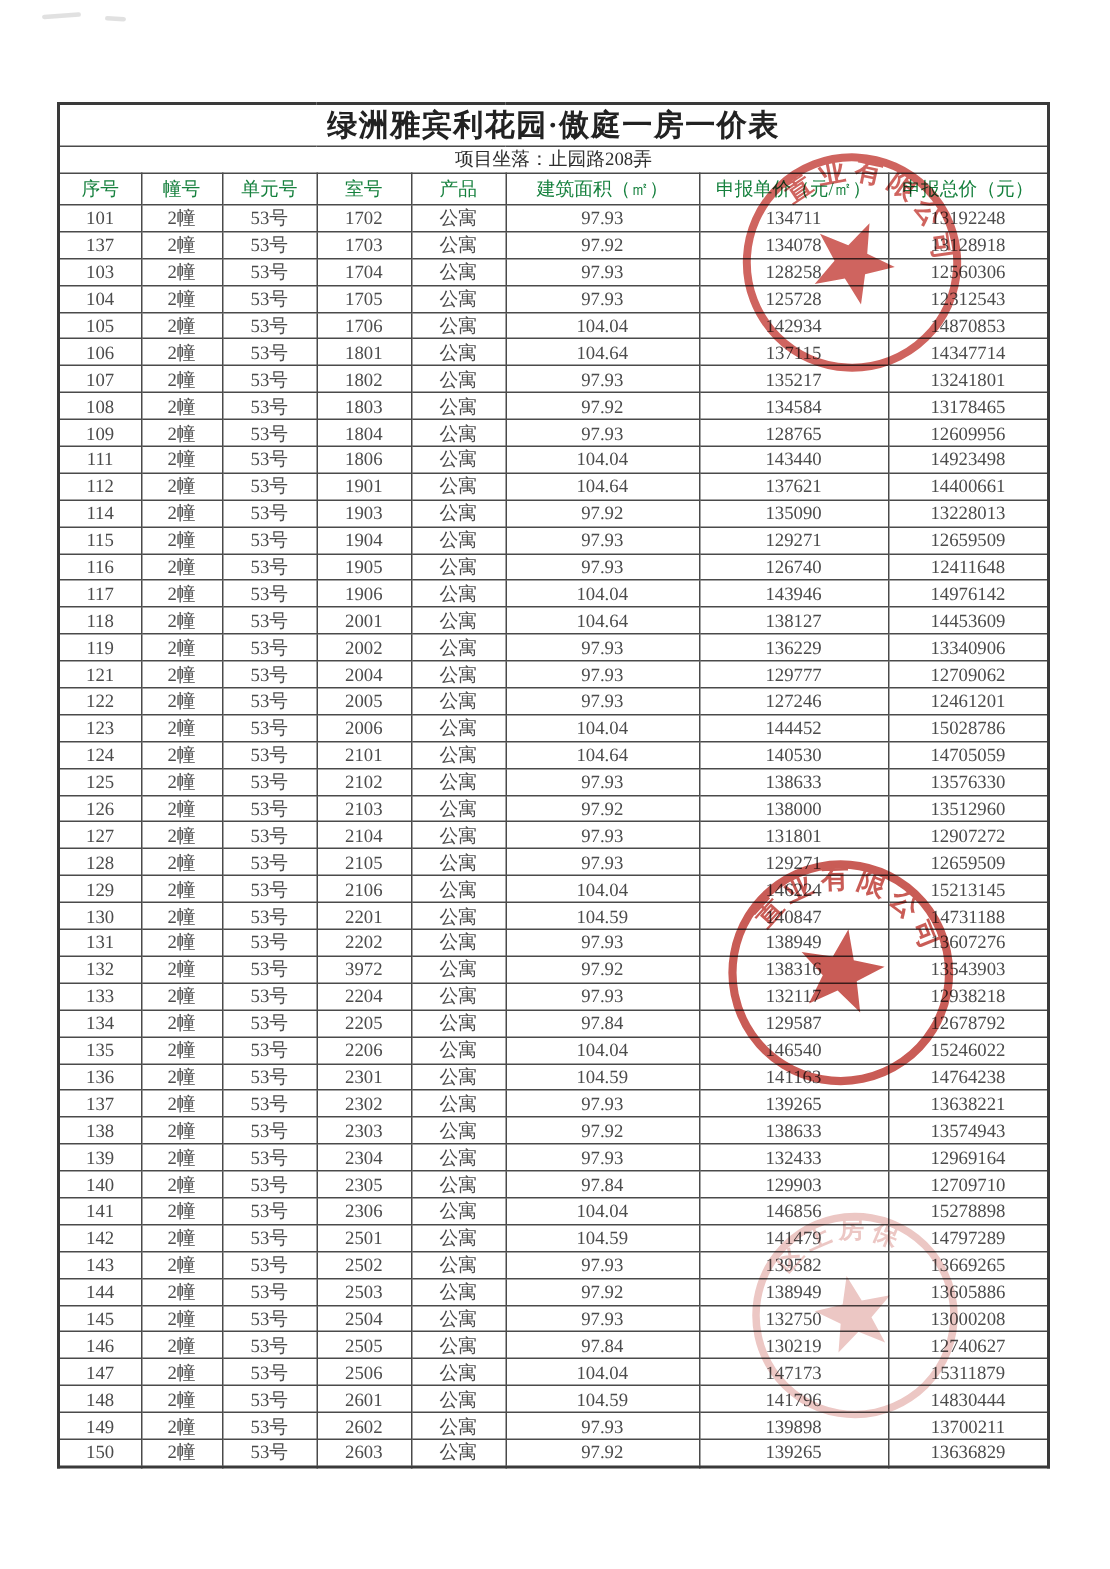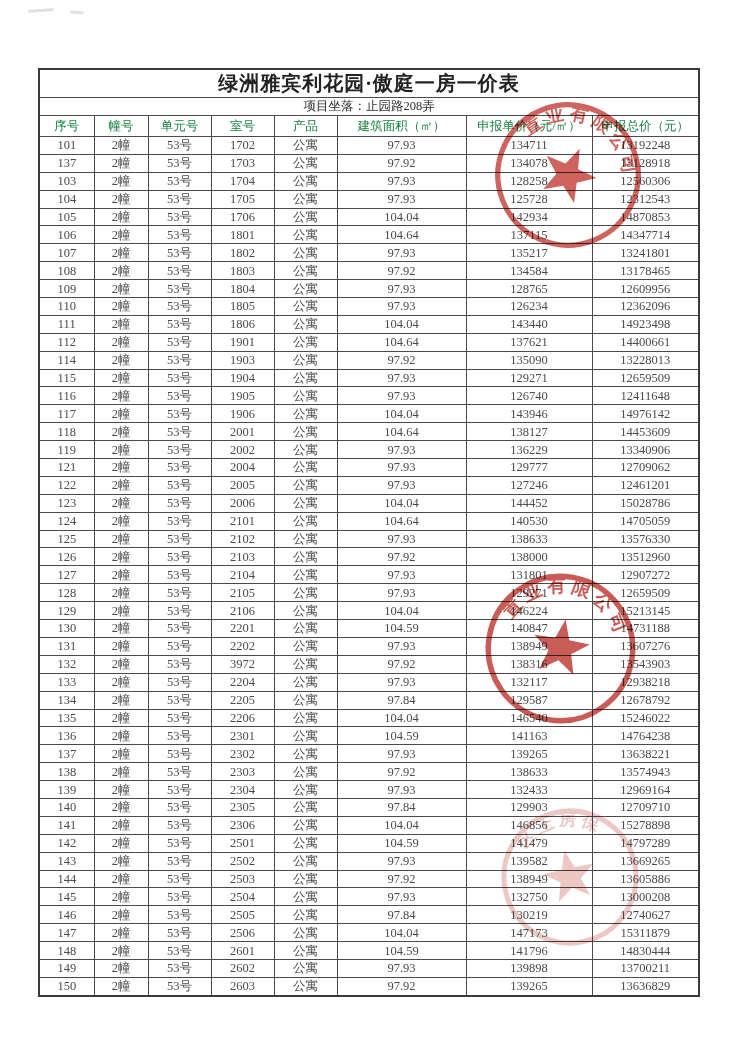--- a/index.html
+++ b/index.html
@@ -157,30 +157,20 @@
           <td>109</td>
           <td>2幢</td>
           <td>53号</td>
           <td>1804</td>
           <td>公寓</td>
           <td>97.93</td>
           <td>128765</td>
           <td>12609956</td>
         </tr>
         <tr>
-          <td>110</td>
-          <td>2幢</td>
-          <td>53号</td>
-          <td>1805</td>
-          <td>公寓</td>
-          <td>97.93</td>
-          <td>126234</td>
-          <td>12362096</td>
-        </tr>
-        <tr>
           <td>111</td>
           <td>2幢</td>
           <td>53号</td>
           <td>1806</td>
           <td>公寓</td>
           <td>104.04</td>
           <td>143440</td>
           <td>14923498</td>
         </tr>
         <tr>

